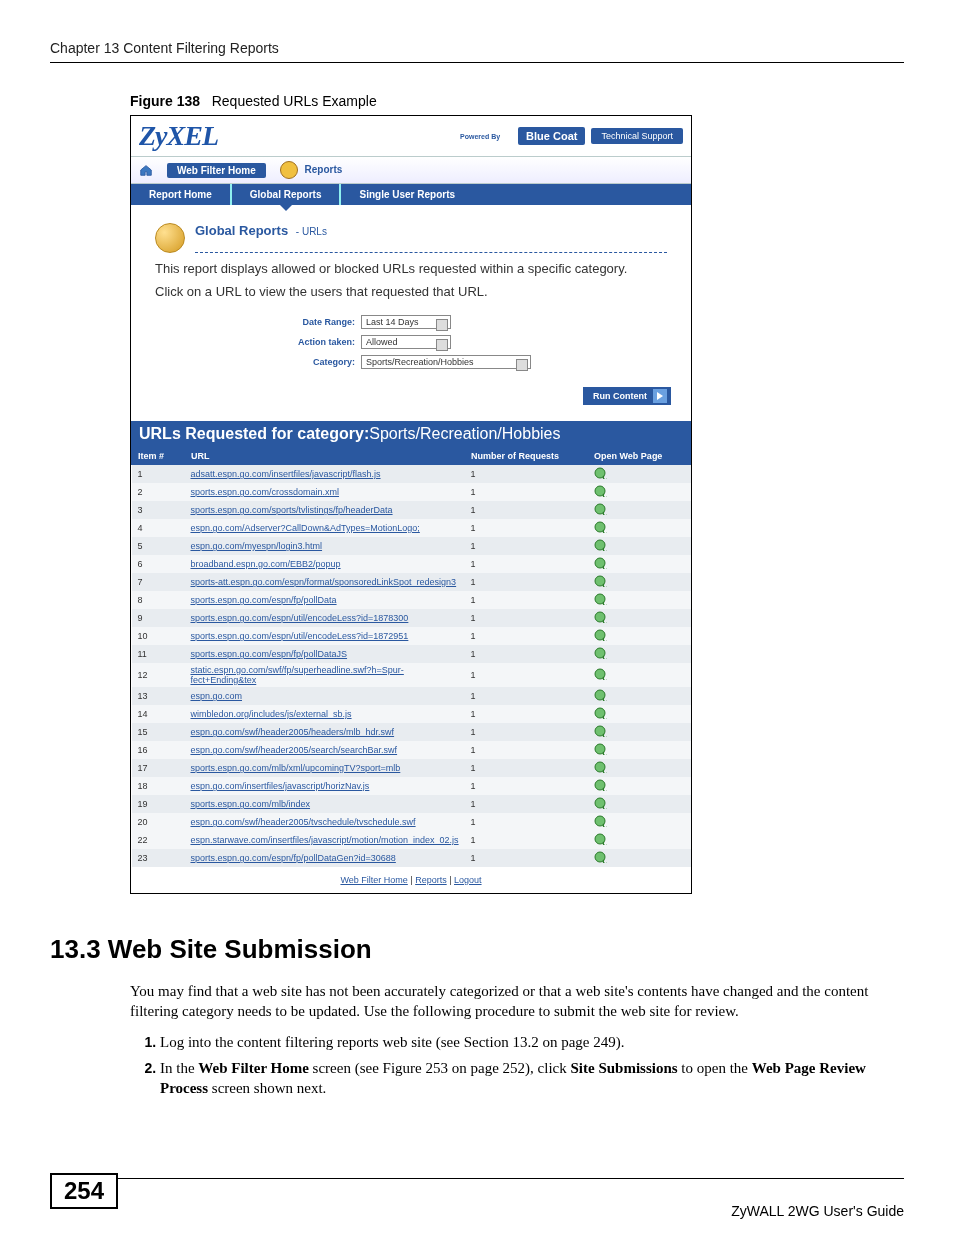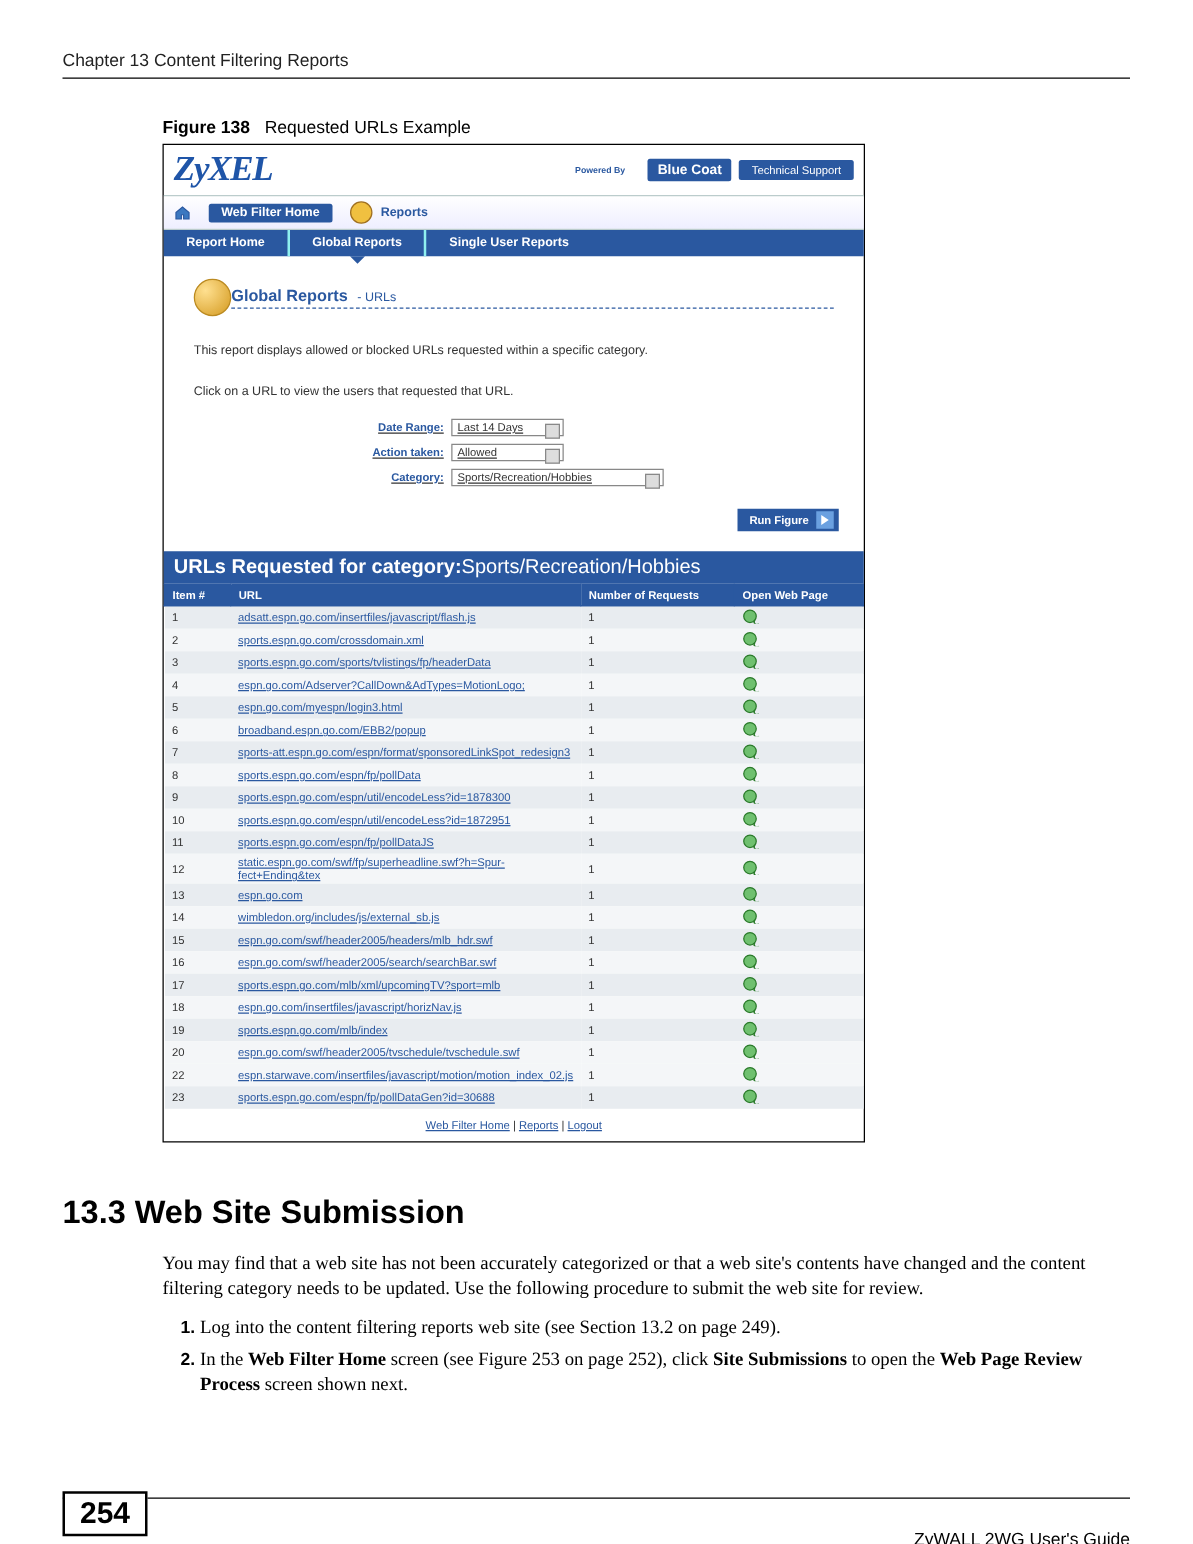--- a/index.html
+++ b/index.html
@@ -89,26 +89,26 @@
   }
   .nav2-item { padding:5px 18px; border-right: 2px solid #8ff0f0; position:relative;}
   .nav2-item:last-child { border-right:none;}
   .nav2-pointer {
     position:absolute; left:50%; top:100%; transform:translateX(-50%);
     width:0; height:0; border-left:6px solid transparent; border-right:6px solid transparent; border-top:6px solid #2a58a0;
   }
   .content-top {
     padding: 18px 24px 6px 24px;
   }
-  .gr-title-row { display:flex; align-items:center; margin-bottom:2px;}
+  .gr-title-row { display:flex; gap:10px; margin-bottom:2px;}
   .gold-orb { width:28px; height:28px; background:radial-gradient(circle at 30% 30%, #ffe090, #d49a20); border-radius:50%; border:1px solid #bb8a20;}
   .gr-title { font-size:13px; font-weight:bold; color:#2a58a0; border-bottom: 1px dashed #2a58a0; flex:1; padding-bottom:2px;}
   .gr-sub { font-size:10px; color:#2a58a0; font-weight:normal; margin-left:4px;}
-  .desc-text { font-size:10px; color:#333; margin:22px 0 2px; }
-  .filter-row { display:flex; align-items:center; justify-content:flex-start; margin:6px 0;text-decoration:underline; }
+  .desc-text { font-size:13px; color:#333; margin:8px 0 2px; }
+  .filter-row { display:flex; align-items:center; justify-content:flex-start; margin:6px 0; }
   .filter-label { width:200px; text-align:right; font-size:9px; font-weight:bold; color:#2a58a0; padding-right:6px;}
   .fake-select {
     border:1px solid #888; font-size:9px; padding:1px 14px 1px 4px; background:#fff;
     position:relative; display:inline-block; min-width:70px;
   }
   .fake-select::after {
     content:""; position:absolute; right:2px; top:3px;
     width:10px; height:10px; background:#ddd; border:1px solid #888;
   }
   .run-report-row { text-align:right; padding: 6px 20px; }
@@ -249,21 +249,21 @@
         <span class="fake-select">Allowed</span>
       </div>
       <div class="filter-row">
         <span class="filter-label">Category:</span>
         <span class="fake-select" style="min-width:150px;">Sports/Recreation/Hobbies</span>
       </div>
     </div>
 
     <div class="run-report-row">
       <span class="run-report">
-        <span>Run Figure</span>
+        <span>Run Content</span>
         <span class="run-arrow">
           <svg width="8" height="8" viewBox="0 0 8 8">
               <path d="M1 0l6 4-6 4z" fill="#fff"></path>
             </svg>
         </span>
       </span>
     </div>
 
     <div style="height:10px;"></div>
 

